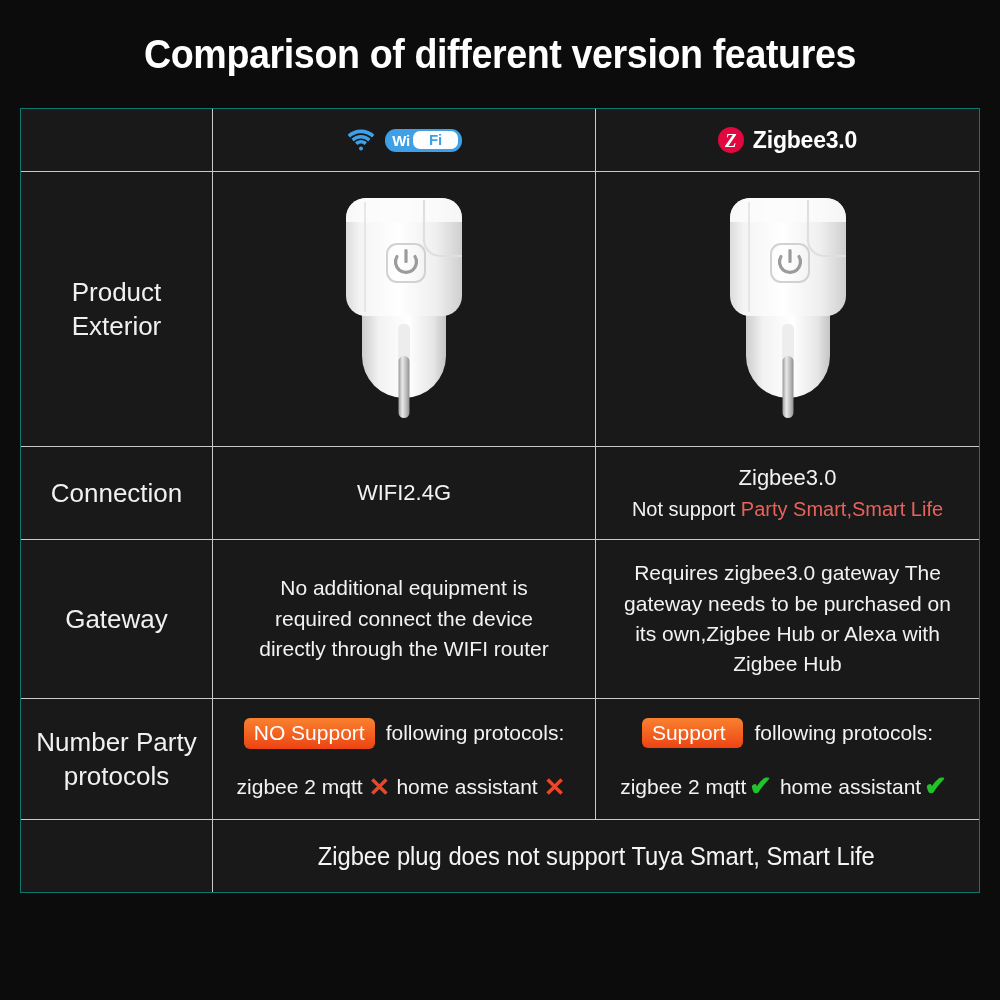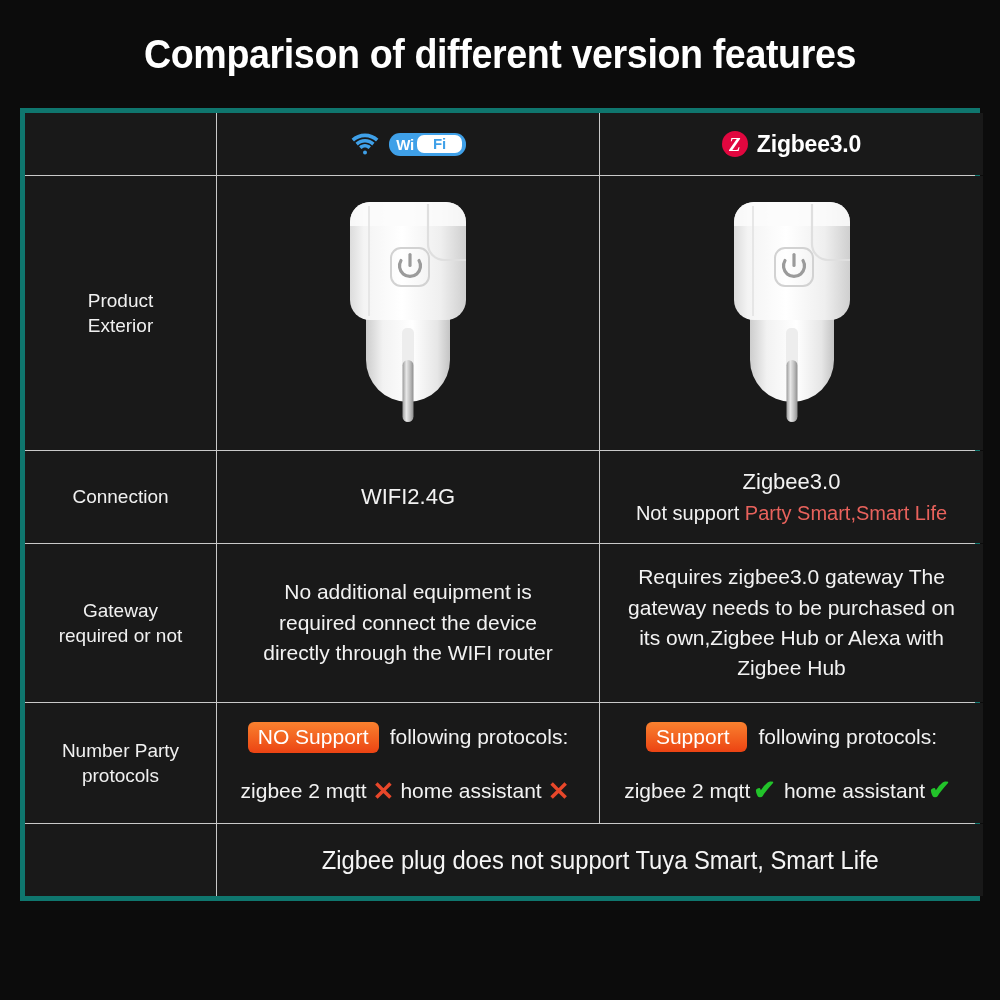--- a/index.html
+++ b/index.html
@@ -32,21 +32,21 @@
     font-family: "Liberation Sans Narrow", "Liberation Sans", sans-serif;
     transform: scaleX(0.94);
   }
 
   
   .table-wrap {
     position: absolute;
     left: 20px;
     top: 108px;
     width: 960px;
-    border: 5px solid #0f766e;
+    border: 1px solid #0f766e;
     background: #0ea5e9;
   }
 
   .row {
     display: flex;
     border-bottom: 1px solid #c9c9c9;
   }
   .row.last { border-bottom: none; }
 
   .cell {
@@ -60,21 +60,21 @@
     padding: 6px 10px;
   }
   .cell.last { border-right: none; }
 
   .c1 { width: 192px; flex: 0 0 192px; }
   .c2 { width: 383px; flex: 0 0 383px; }
   .c3 { width: 383px; flex: 0 0 383px; }
   .c23 { width: 766px; flex: 0 0 766px; }
 
   .label-cell {
-    font-size: 19px;
+    font-size: 26px;
     line-height: 1.32;
     color: #f0f0f0;
   }
 
   
   .row-logo .cell { height: 62px; }
   .logo-box {
     display: flex;
     align-items: center;
     gap: 9px;
@@ -355,21 +355,20 @@
           <div class="conn-main">Zigbee3.0</div>
           <div class="conn-sub"><span>Not support </span><span class="red-text">Party Smart,Smart Life</span></div>
         </div>
       </div>
     </div>
 
     <div class="row row-gate">
       <div class="cell c1 label-cell">
         <div>
           <div>Gateway</div>
-          <div>required or not</div>
         </div>
       </div>
       <div class="cell c2">
         <div class="body-text" style="max-width:320px">No additional equipment is required connect the device directly through the WIFI router</div>
       </div>
       <div class="cell c3 last">
         <div class="body-text" style="max-width:345px">Requires zigbee3.0 gateway The gateway needs to be purchased on its own,Zigbee Hub or Alexa with Zigbee Hub</div>
       </div>
     </div>
 

